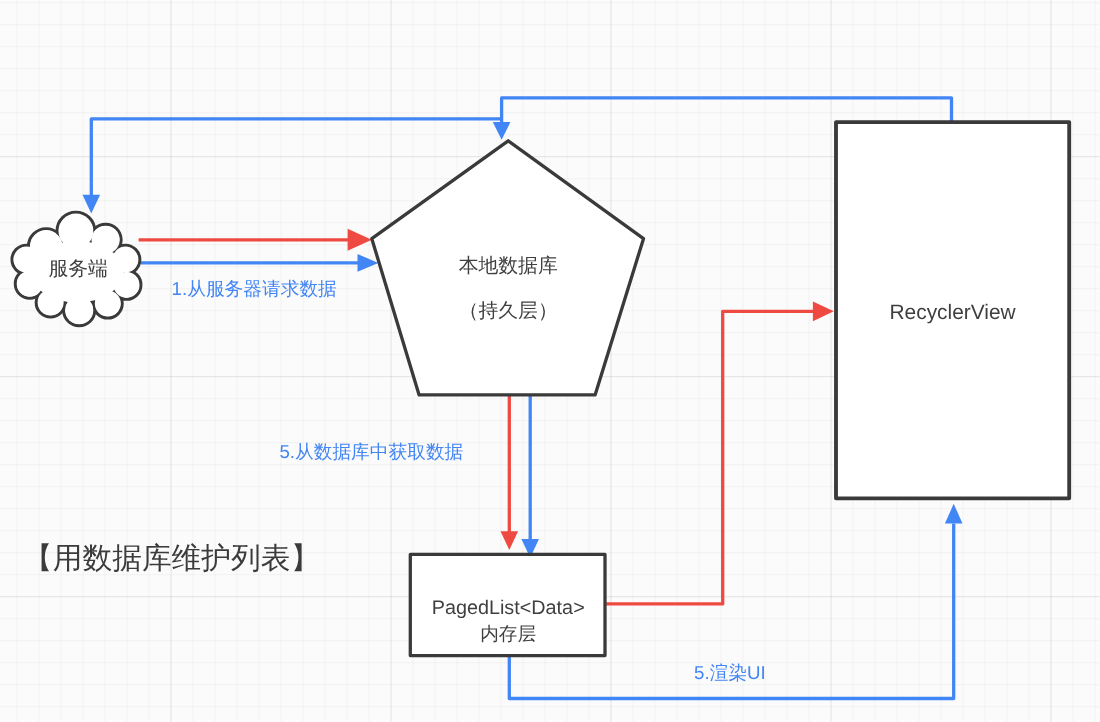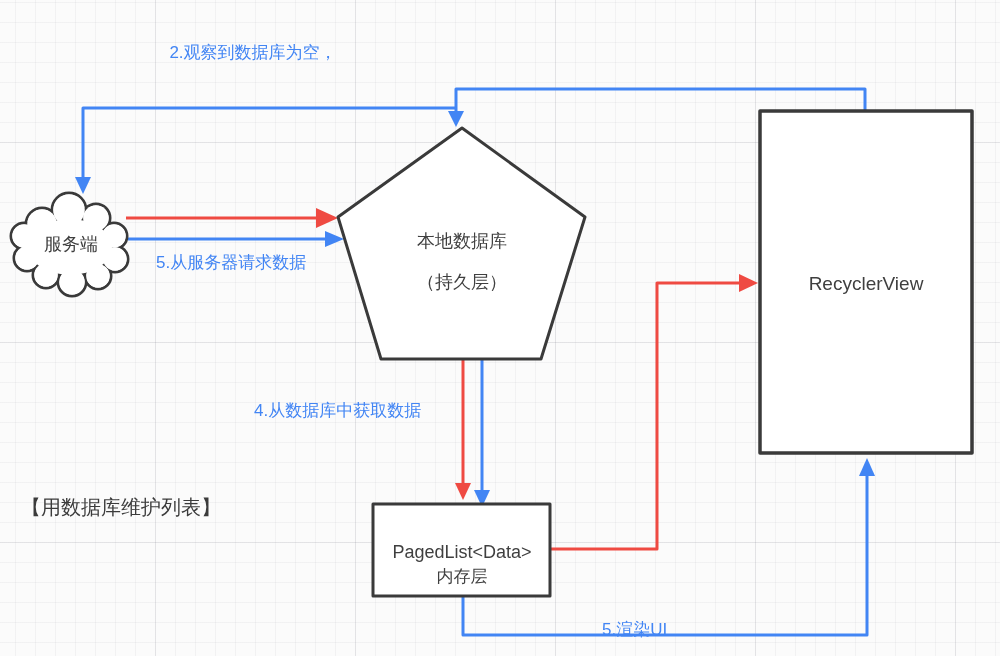--- a/index.html
+++ b/index.html
@@ -44,21 +44,21 @@
   }
   .fs17{font-size:17px;} .fs18{font-size:18px;} .fs19{font-size:19px;}
 
   .edge-label{
     position:absolute;color:var(--blue);
     font-size:17px;line-height:20px;white-space:nowrap;
   }
   .edge-label.center{text-align:center;white-space:normal;}
   .caption{
     position:absolute;left:21px;top:495px;
-    color:var(--caption);font-size:20px;line-height:24px;white-space:nowrap;
+    color:var(--caption);font-size:27px;line-height:24px;white-space:nowrap;
   }
 </style>
 </head>
 <body>
 
 <div class="canvas">
 
   <svg class="diagram" viewBox="0 0 1000 656" xmlns="http://www.w3.org/2000/svg">
 
     <g>
@@ -145,23 +145,22 @@
 
     <g>
       <rect class="node-shape" x="373" y="504" width="177" height="92"></rect>
       <text class="node-text fs18" x="462" y="558">PagedList&lt;Data&gt;</text>
       <text class="node-text fs17" x="462" y="582">内存层</text>
     </g>
   </svg>
 
 
   <div class="edge-label center" style="left:153px;top:43px;width:200px;">
-    <div>2.观察到数据库为空，</div>
   </div>
 
-  <div class="edge-label" style="left:156px;top:253px;">5.从服务器请求数据</div>
+  <div class="edge-label" style="left:156px;top:253px;">1.从服务器请求数据</div>
 
-  <div class="edge-label" style="left:254px;top:401px;">4.从数据库中获取数据</div>
+  <div class="edge-label" style="left:254px;top:401px;">5.从数据库中获取数据</div>
 
-  <div class="edge-label" style="left:602px;top:602px;margin-top:18px;">5.渲染UI</div>
+  <div class="edge-label" style="left:631px;top:602px;">5.渲染UI</div>
 
   <div class="caption">【用数据库维护列表】</div>
 </div>
 
 </body></html>

